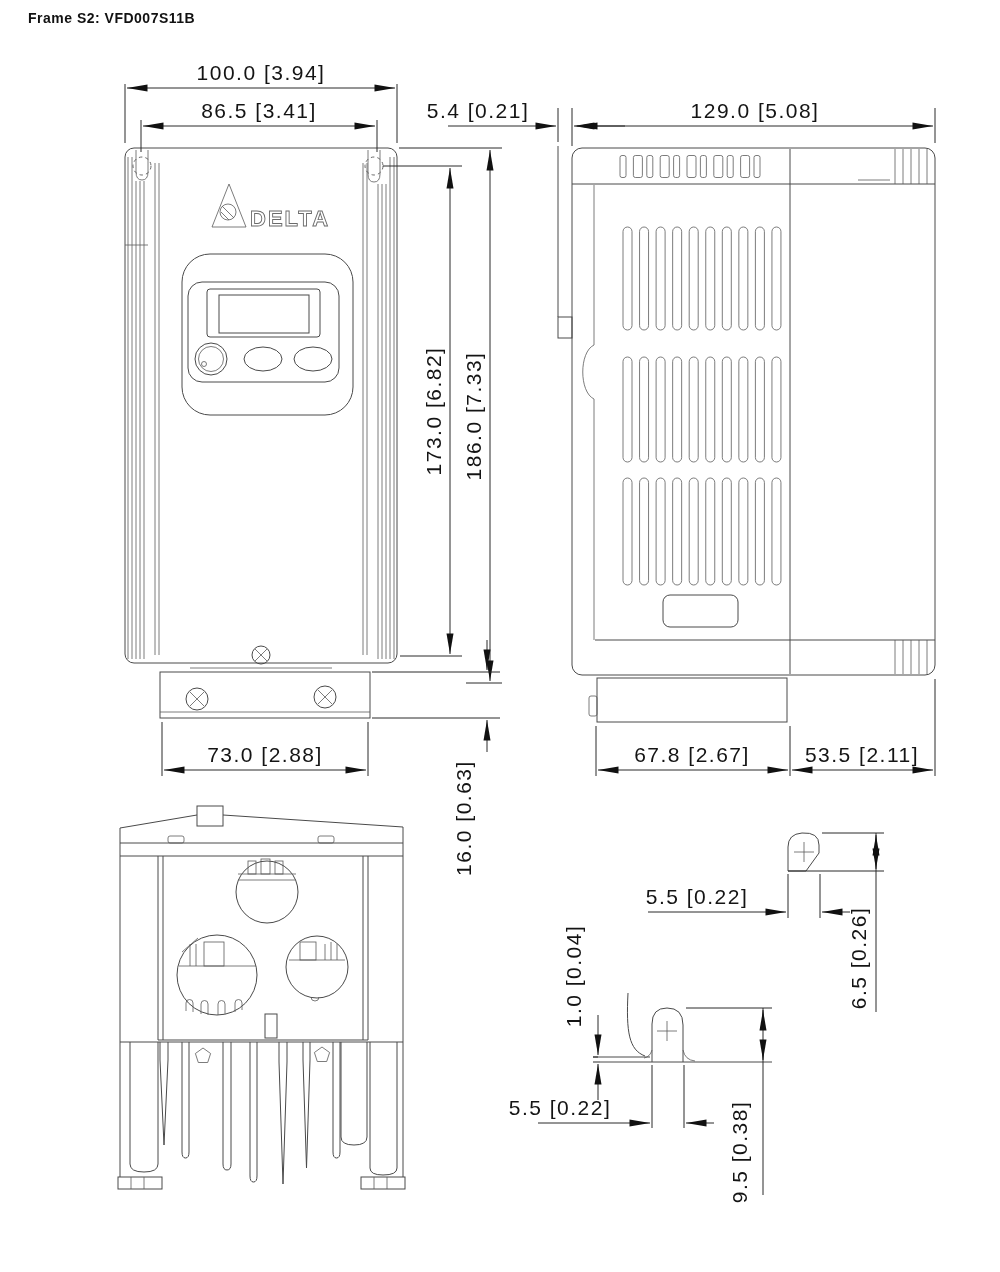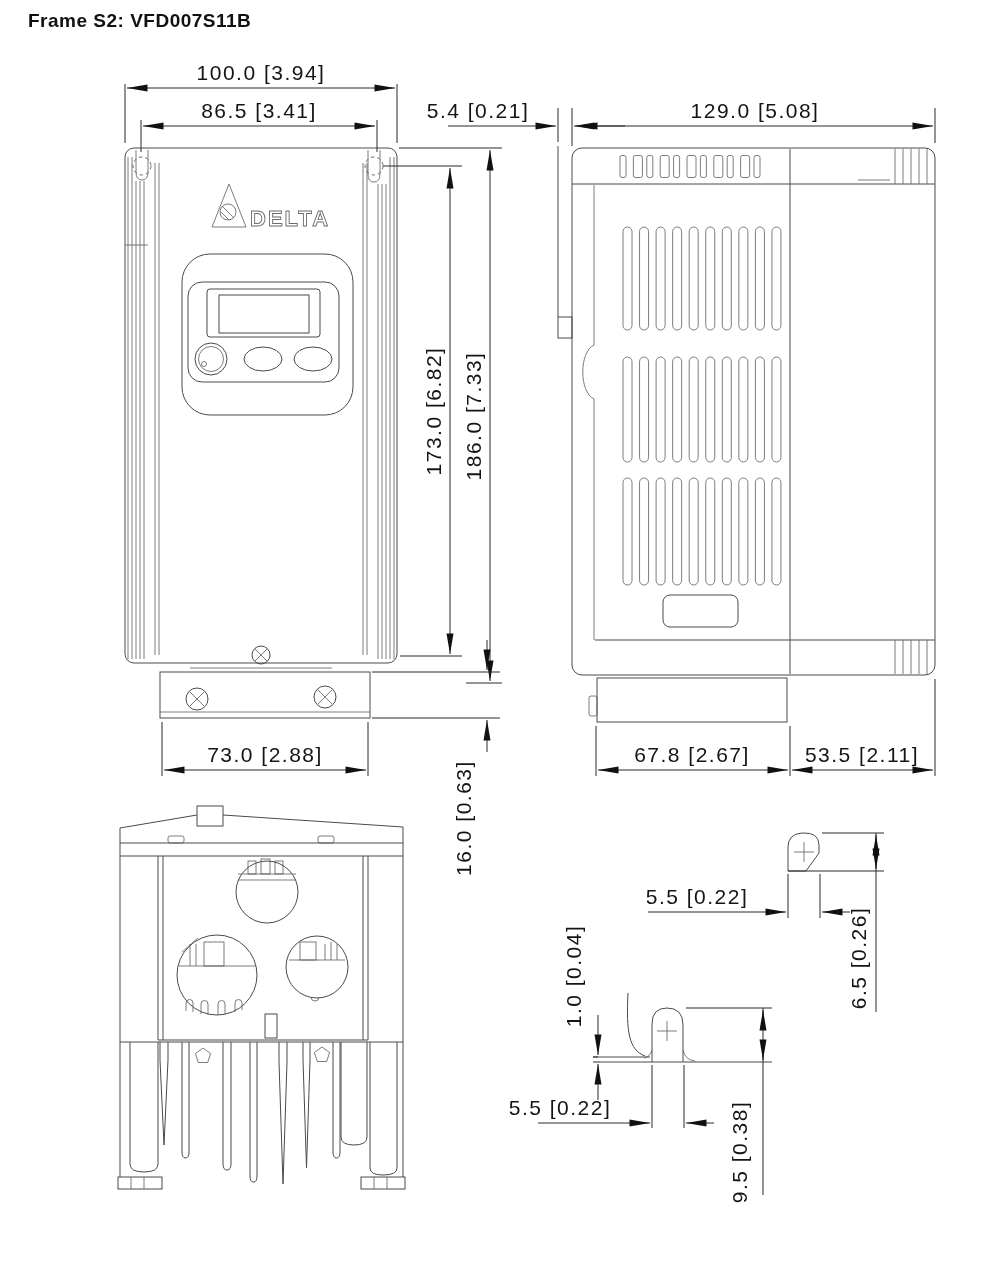--- a/index.html
+++ b/index.html
@@ -1,18 +1,18 @@
 <!DOCTYPE html>
 <html><head>
 <meta charset="utf-8">
 <style>
   html,body{margin:0;padding:0;background:#ffffff;}
   .sheet{position:relative;width:1000px;height:1272px;background:#fff;overflow:hidden;
          font-family:"Liberation Sans",sans-serif;}
-  .title{position:absolute;left:28px;top:10px;font-size:19px;font-weight:bold;color:#111;
+  .title{position:absolute;left:28px;top:10px;font-size:14px;font-weight:bold;color:#111;
          letter-spacing:0.5px;}
   svg{position:absolute;left:0;top:0;}
   .ln{fill:none;stroke:#4a4a4a;stroke-width:1;}
   .lt{fill:none;stroke:#5a5a5a;stroke-width:0.8;}
   .dash{fill:none;stroke:#5a5a5a;stroke-width:0.9;stroke-dasharray:3.5 3;}
   .dl{fill:none;stroke:#2b2b2b;stroke-width:1;}
   .dimtext{font-size:21px;fill:#141414;letter-spacing:1.5px;}
   .logo-text{font-size:22px;font-weight:bold;fill:#ffffff;stroke:#6b6b6b;stroke-width:0.9;
              letter-spacing:2px;}
 </style>

